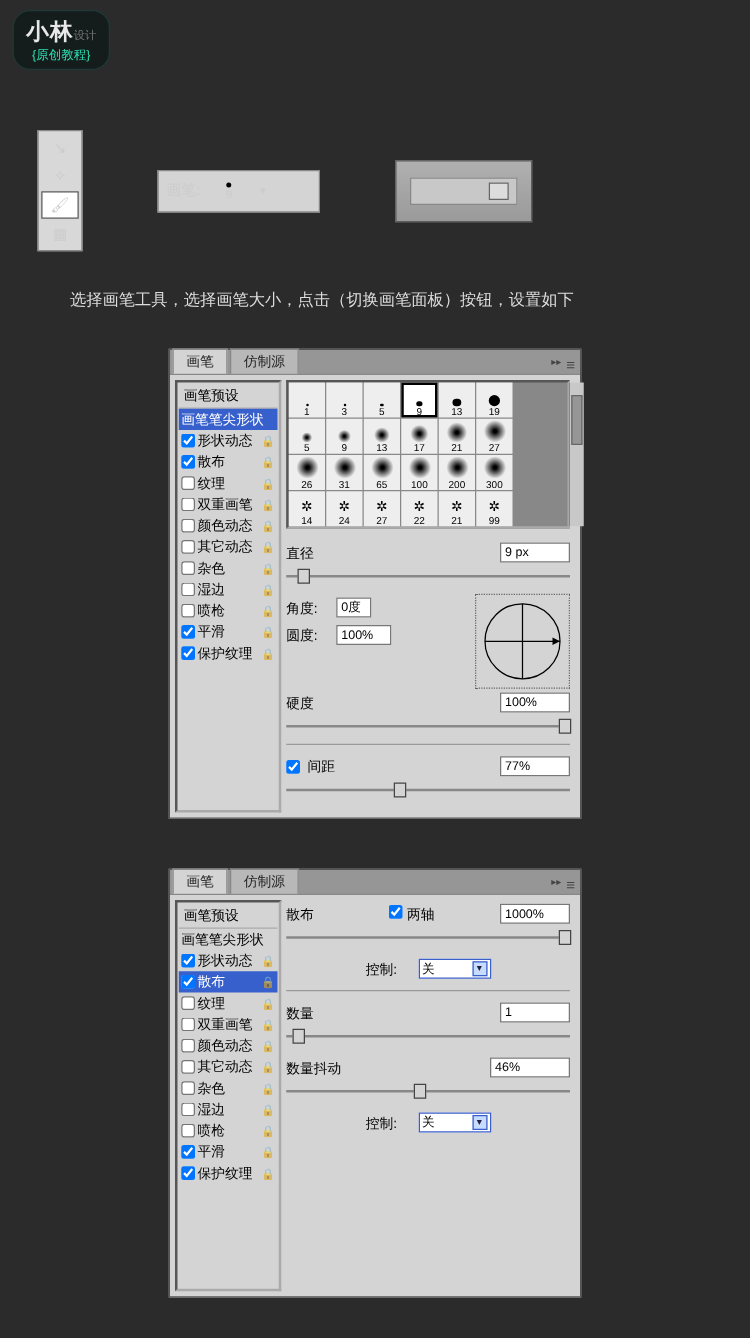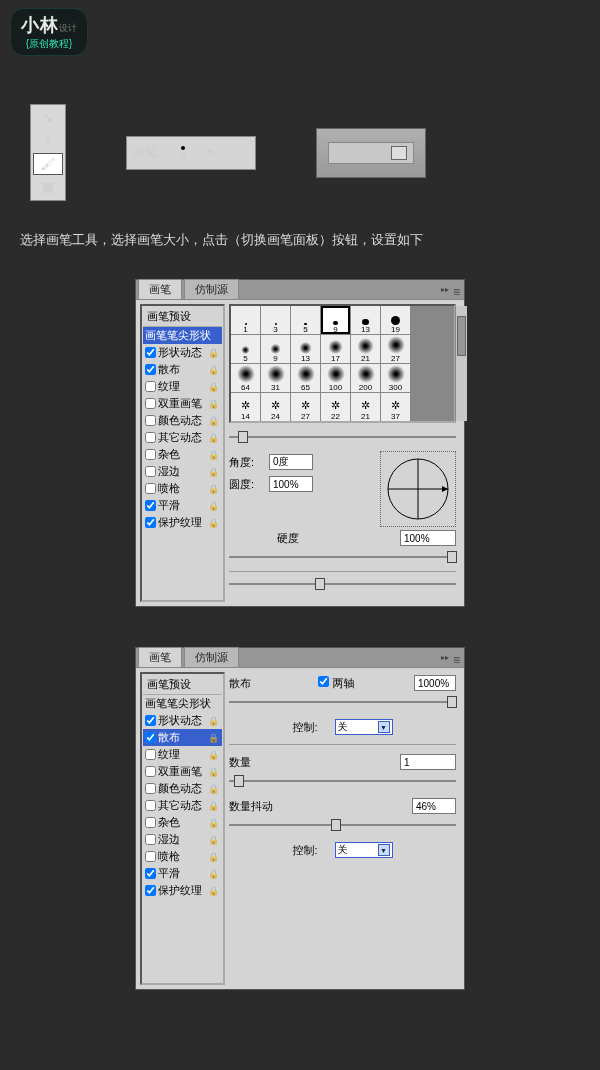--- a/index.html
+++ b/index.html
@@ -32,21 +32,21 @@
   }
   .brush-size-box .preview { width:30px; display:flex; flex-direction:column; align-items:center; font-size:9px;}
   .brush-size-box .dot { width:4px; height:4px; background:#000; border-radius:50%;}
   .toggle-box {
     width:110px; height:50px; background:linear-gradient(#b0b0b0,#9a9a9a); border:1px solid #666;
     display:flex; align-items:center; justify-content:center;
   }
   .toggle-box .inner { width:86px; height:22px; background:#c8c8c8; border:1px solid #888; display:flex; align-items:center; justify-content:flex-end; padding-right:6px;}
   .toggle-box .sm-icon { width:16px; height:14px; border:1px solid #666; background:#ddd;}
   
-  .instr { padding:10px 20px 30px; color:#ddd; font-size:13px;}
+  .instr { padding:10px 56px 30px; color:#ddd; font-size:13px;}
   
   .panel {
     width:330px; margin:0 auto 40px; background:#d4d4d4; border:1px solid #555;
   }
   .panel-tabs { height:20px; background:#969696; display:flex; align-items:flex-end; border-bottom:1px solid #888; position:relative;}
   .panel-tab { padding:2px 10px 2px; font-size:11px; background:#b8b8b8; border:1px solid #888; border-bottom:none; margin-left:2px; color:#222;}
   .panel-tab.active { background:#d4d4d4;}
   .tabs-right { margin-left:auto; padding-right:4px; display:flex; gap:4px; color:#444;}
   .panel-body { display:flex; min-height:200px;}
   
@@ -231,21 +231,21 @@
             <div class="swatch-cell">
               <div class="blur" style="width:16.5px;height:16.5px;"></div>
               <span>21</span>
             </div>
             <div class="swatch-cell">
               <div class="blur" style="width:18px;height:18px;"></div>
               <span>27</span>
             </div>
             <div class="swatch-cell">
               <div class="blur" style="width:18px;height:18px;"></div>
-              <span>64</span>
+              <span>26</span>
             </div>
             <div class="swatch-cell">
               <div class="blur" style="width:18px;height:18px;"></div>
               <span>31</span>
             </div>
             <div class="swatch-cell">
               <div class="blur" style="width:18px;height:18px;"></div>
               <span>65</span>
             </div>
             <div class="swatch-cell">
@@ -275,61 +275,72 @@
             <div class="swatch-cell">
               <div style="font-size:11px;">✲</div>
               <span>22</span>
             </div>
             <div class="swatch-cell">
               <div style="font-size:11px;">✲</div>
               <span>21</span>
             </div>
             <div class="swatch-cell">
               <div style="font-size:11px;">✲</div>
-              <span>37</span>
+              <span>99</span>
             </div>
             <div class="scroll-stub">
               <div class="thumb"></div>
             </div>
           </div>
+        </div>
+        <div class="field-row">
+          <label>直径</label>
+          <div style="flex:1;"></div>
+          <div class="num-field" style="width:56px;">9 px</div>
         </div>
         <div class="slider">
           <div class="track"></div>
           <div class="knob" style="left:4%;"></div>
         </div>
         <div class="flex" style="align-items:flex-start;">
           <div style="flex:1;">
             <div class="field-row">
               <label>角度:</label>
-              <div class="num-field" style="width:44px;">0度</div>
+              <div class="num-field" style="width:28px;">0度</div>
             </div>
             <div class="field-row">
               <label>圆度:</label>
               <div class="num-field" style="width:44px;">100%</div>
             </div>
           </div>
           <div class="angle-circ">
             <svg viewBox="0 0 66 66">
               <circle cx="33" cy="33" r="30" fill="none" stroke="#000"></circle>
               <line x1="3" y1="33" x2="63" y2="33" stroke="#000"></line>
               <line x1="33" y1="3" x2="33" y2="63" stroke="#000"></line>
               <polygon points="63,33 57,30 57,36" fill="#000"></polygon>
             </svg>
           </div>
         </div>
         <div class="field-row">
-          <label style="min-width:30px;margin-left:48px;">硬度</label>
+          <label style="min-width:30px;">硬度</label>
           <div style="flex:1;"></div>
           <div class="num-field" style="width:56px;">100%</div>
         </div>
         <div class="slider">
           <div class="track"></div>
           <div class="knob" style="left:96%;"></div>
         </div>
         <div class="sep"></div>
+        <div class="field-row">
+          <input type="checkbox" checked="" style="">
+          <label>间距</label>
+          <div style="flex:1;"></div>
+          <div class="num-field" style="width:56px;">77%</div>
+        </div>
         <div class="slider">
           <div class="track"></div>
           <div class="knob" style="left:38%;"></div>
         </div>
       </div>
     </div>
   </div>
 
 <div class="panel" id="panel2">
     <div class="panel-tabs">
@@ -399,21 +410,21 @@
         <div class="opt-row">
           <input type="checkbox" checked="" style="">
           <span>保护纹理</span>
           <span class="lock">🔒</span>
         </div>
       </div>
       <div class="right-col">
         <div class="field-row">
           <label style="min-width:30px;">散布</label>
           <div style="flex:1;text-align:center;"><input type="checkbox" checked="" style=""> <span>两轴</span></div>
-          <div class="num-field" style="width:42px;">1000%</div>
+          <div class="num-field" style="width:56px;">1000%</div>
         </div>
         <div class="slider">
           <div class="track"></div>
           <div class="knob" style="left:96%;"></div>
         </div>
         <div class="field-row" style="justify-content:center; gap:8px;">
           <label>控制:</label>
           <div class="dd">
             <span>关</span>
             <span class="ar">▼</span>
@@ -425,21 +436,21 @@
           <div style="flex:1;"></div>
           <div class="num-field" style="width:56px;">1</div>
         </div>
         <div class="slider">
           <div class="track"></div>
           <div class="knob" style="left:2%;"></div>
         </div>
         <div class="field-row">
           <label>数量抖动</label>
           <div style="flex:1;"></div>
-          <div class="num-field" style="width:44px;">46%</div>
+          <div class="num-field" style="width:64px;">46%</div>
         </div>
         <div class="slider">
           <div class="track"></div>
           <div class="knob" style="left:45%;"></div>
         </div>
         <div class="field-row" style="justify-content:center; gap:8px;">
           <label>控制:</label>
           <div class="dd">
             <span>关</span>
             <span class="ar">▼</span>

